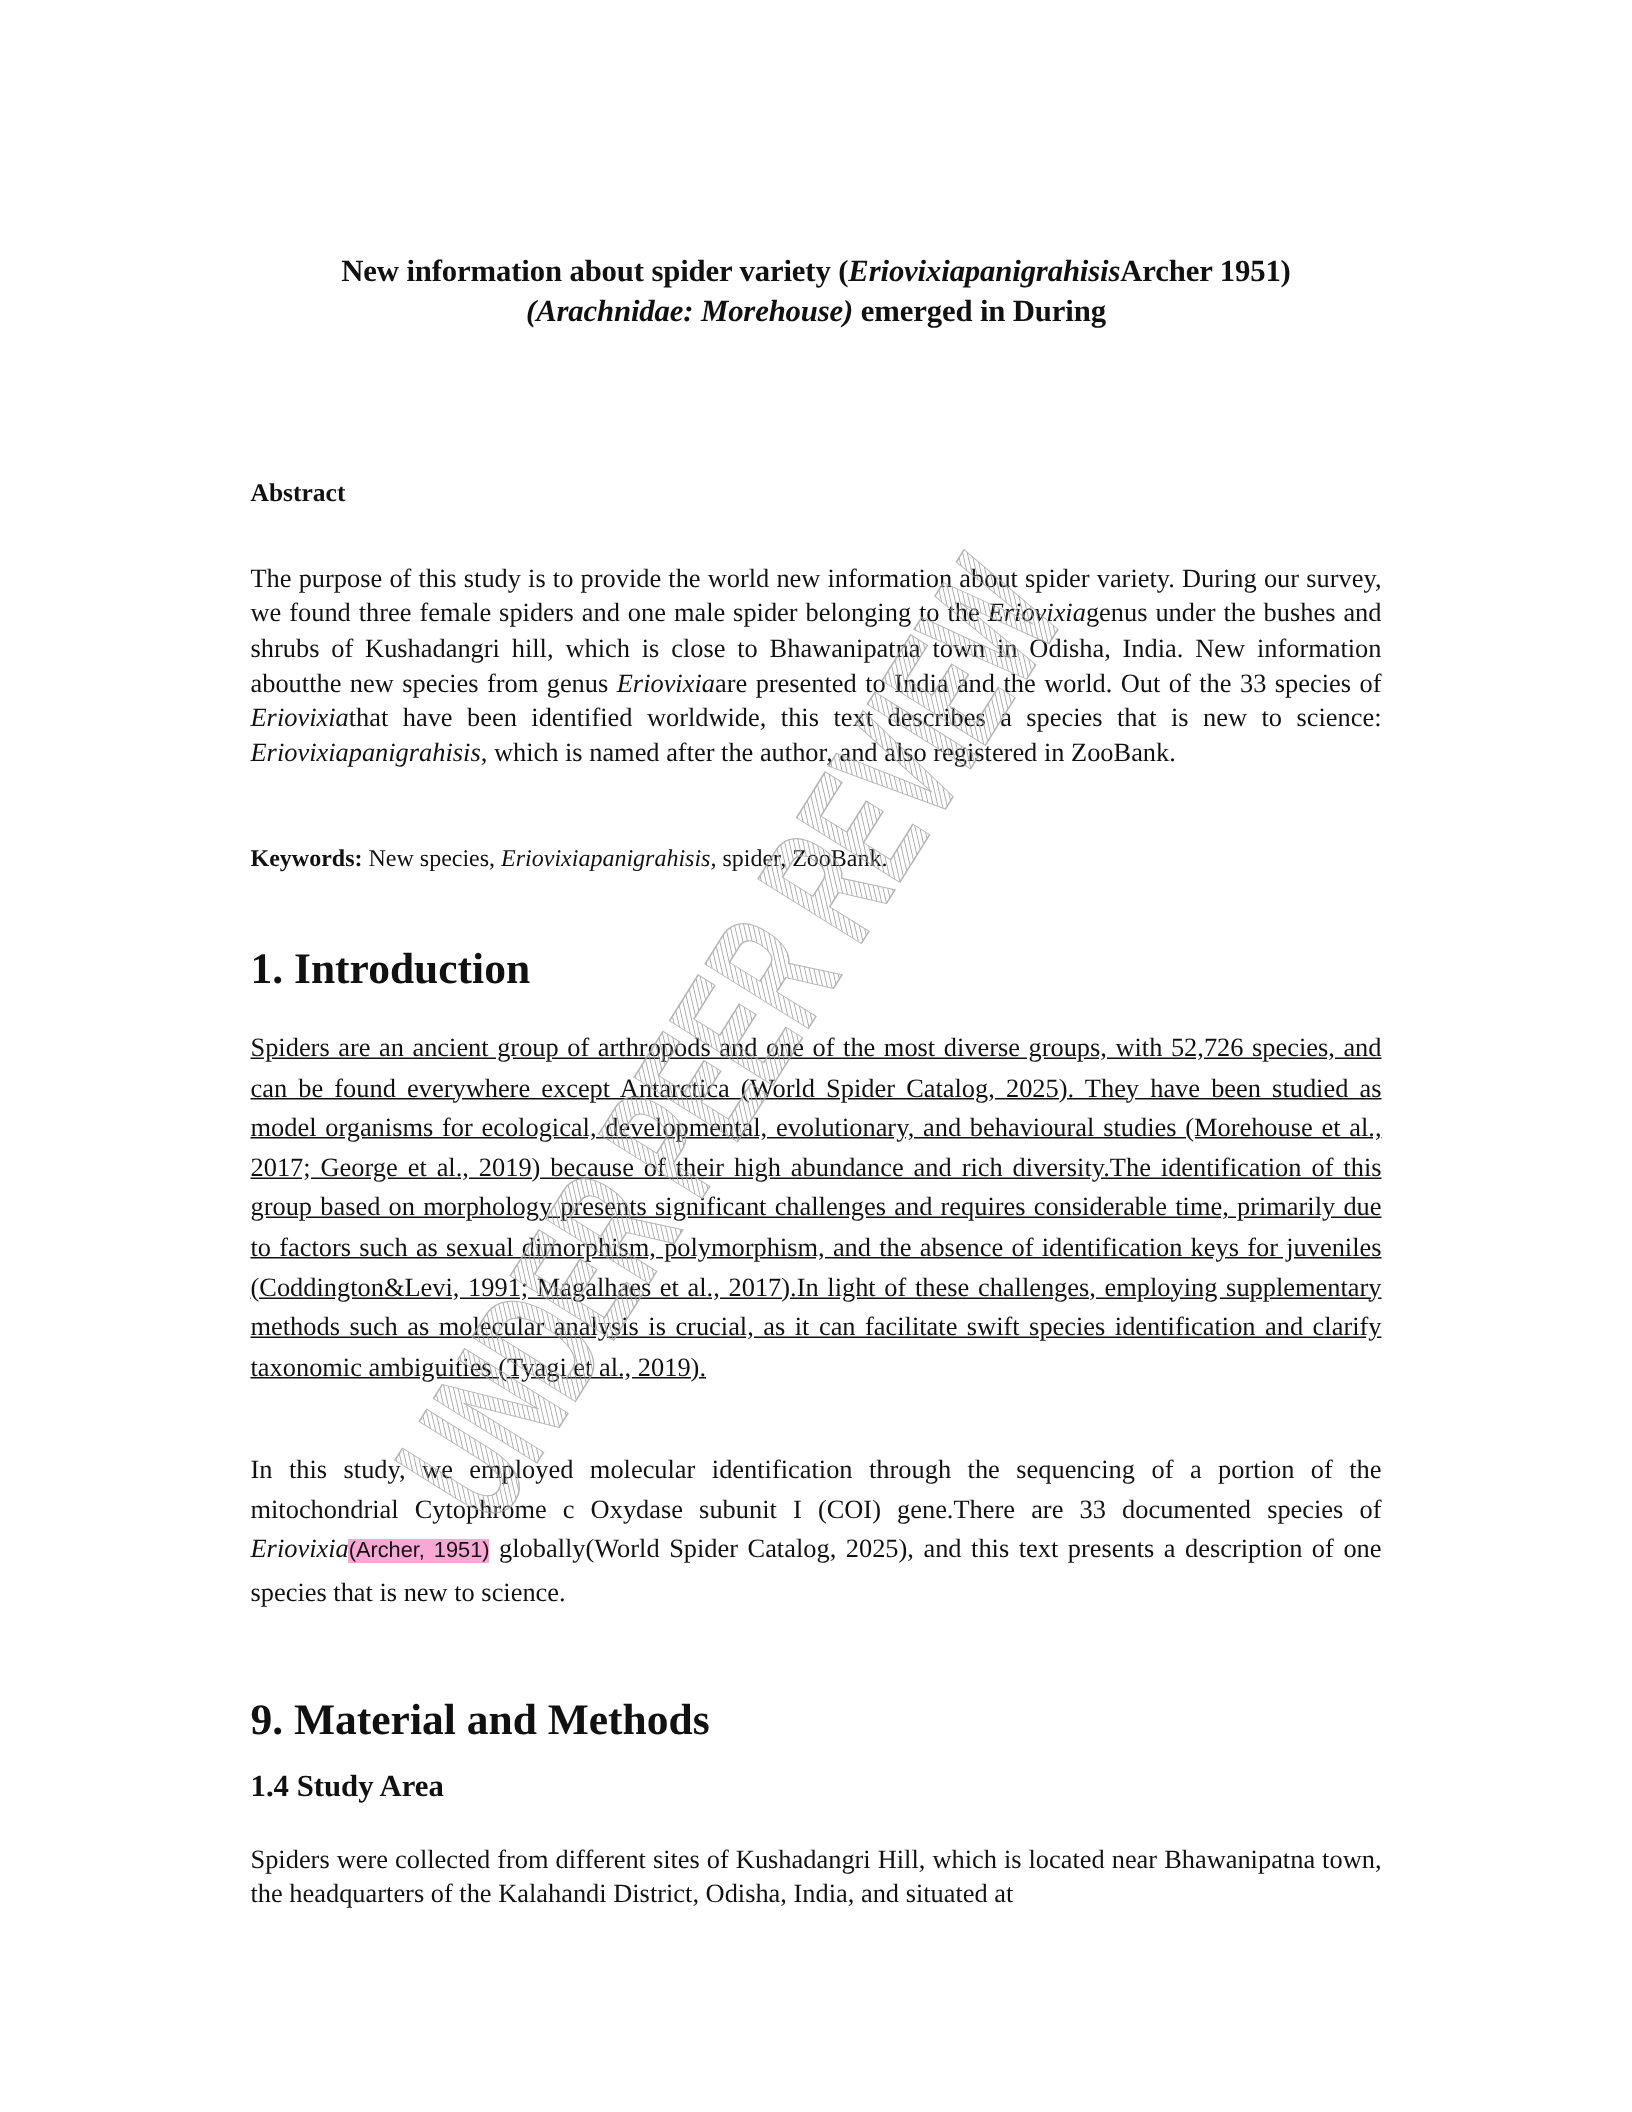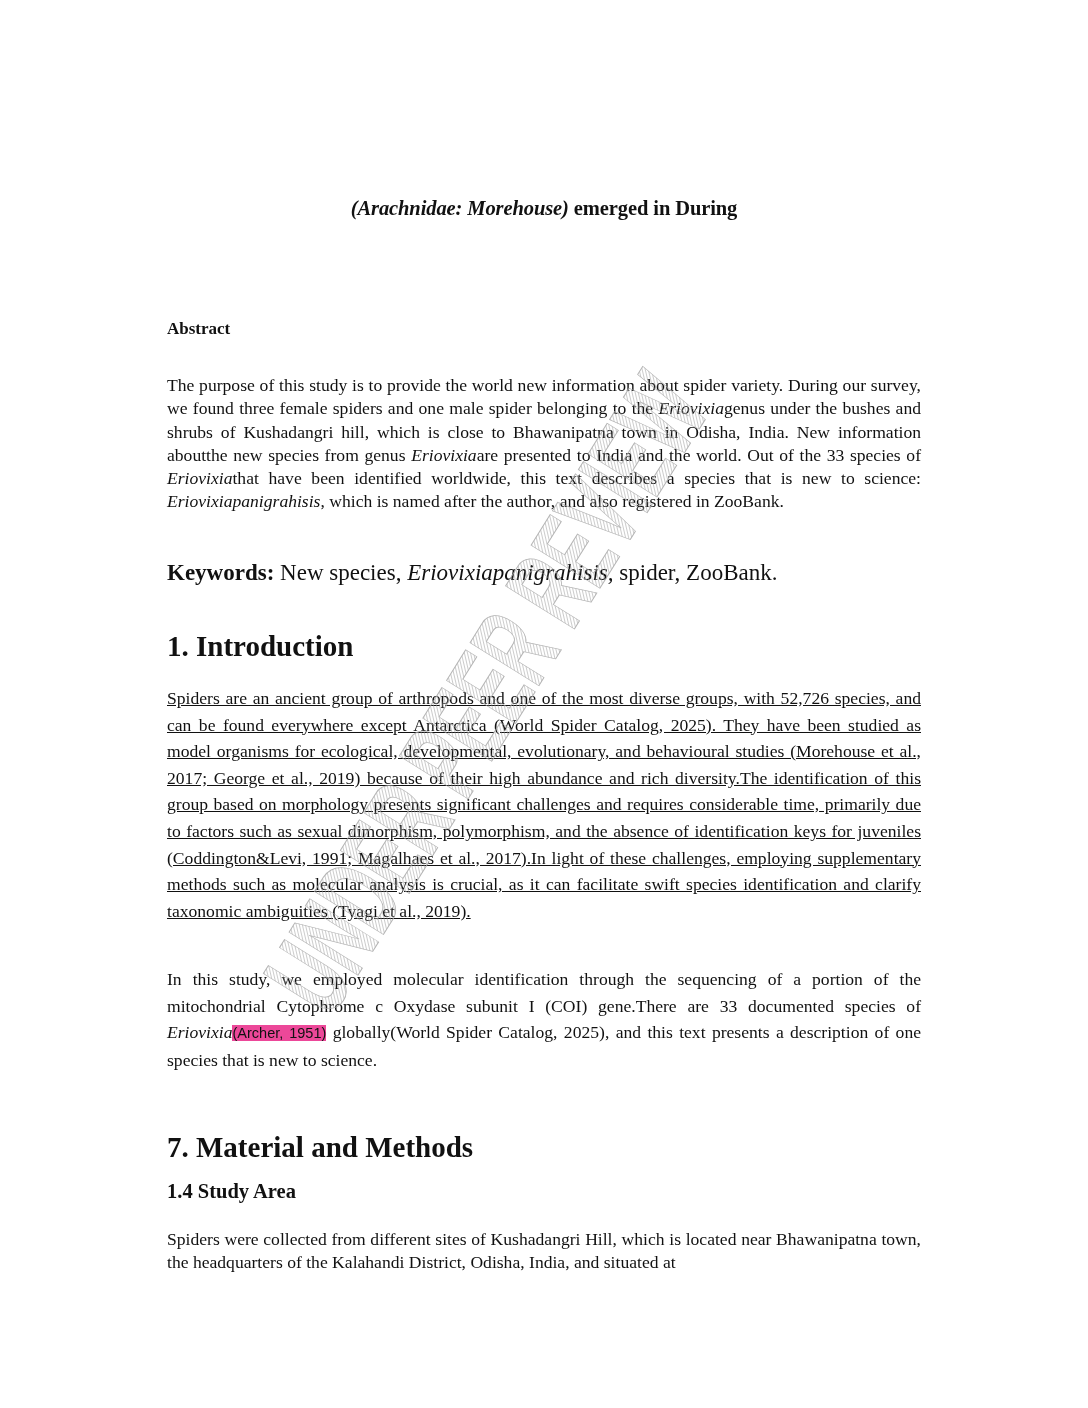--- a/index.html
+++ b/index.html
@@ -60,21 +60,21 @@
     .para i { font-style: italic; }
     .abstract-text {
       top: 374px;
       line-height: 23.3px;
     }
     .keywords {
       position: absolute;
       top: 561px;
       left: 0;
       width: 754px;
-      font-size: 23px;
+      font-size: 16px;
       line-height: 23px;
     }
     .keywords b { font-weight: bold; }
     .h1 {
       position: absolute;
       left: 0;
       font-weight: bold;
       font-size: 29px;
       line-height: 28px;
     }
@@ -84,21 +84,21 @@
       line-height: 26.6px;
       text-decoration: underline;
     }
     .intro-p2 {
       top: 966px;
       line-height: 26.6px;
     }
     .sans-cite {
       font-family: "Liberation Sans", "DejaVu Sans", sans-serif;
       font-size: 14.5px;
-      background: #ec4899;
+      background: #f9a8d4;
     }
     .h-methods { top: 1133px; }
     .h-study { top: 1177px; font-size: 20.5px; }
     .study-p {
       top: 1228px;
       line-height: 22.5px;
     }
     .watermark {
       position: absolute;
       left: 0; top: 0;
@@ -107,39 +107,39 @@
       pointer-events: none;
     }
   </style>
 </head>
 <body>
 
 <div class="page">
   <div class="content">
 
     <div class="title">
-      <br>
+      <span><span>New information about spider variety (</span><i>Eriovixiapanigrahisis</i><span>Archer 1951)</span></span><br>
       <span><i>(Arachnidae: Morehouse)</i><span> emerged in During</span></span>
     </div>
 
     <div class="abstract-heading">Abstract</div>
 
     <p class="para abstract-text" id="abstract-text"><span>The purpose of this study is to provide the world new information about spider variety. During our survey, we found three female spiders and one male spider belonging to the </span><i>Eriovixia</i><span>genus under the bushes and shrubs of Kushadangri hill, which is close to Bhawanipatna town in Odisha, India. New information aboutthe new species from genus </span><i>Eriovixia</i><span>are presented to India and the world. Out of the 33 species of </span><i>Eriovixia</i><span>that have been identified worldwide, this text describes a species that is new to science: </span><i>Eriovixiapanigrahisis</i><span>, which is named after the author, and also registered in ZooBank.</span></p>
 
     <div class="keywords">
       <b>Keywords:</b><span> New species, </span><i>Eriovixiapanigrahisis,</i><span> spider, ZooBank.</span>
     </div>
 
     <div class="h1 h-intro">1. Introduction</div>
 
     <p class="para intro-p1">Spiders are an ancient group of arthropods and one of the most diverse groups, with 52,726 species, and can be found everywhere except Antarctica (World Spider Catalog, 2025). They have been studied as model organisms for ecological, developmental, evolutionary, and behavioural studies (Morehouse et al., 2017; George et al., 2019) because of their high abundance and rich diversity.The identification of this group based on morphology presents significant challenges and requires considerable time, primarily due to factors such as sexual dimorphism, polymorphism, and the absence of identification keys for juveniles (Coddington&amp;Levi, 1991; Magalhaes et al., 2017).In light of these challenges, employing supplementary methods such as molecular analysis is crucial, as it can facilitate swift species identification and clarify taxonomic ambiguities (Tyagi et al., 2019).</p>
 
     <p class="para intro-p2"><span>In this study, we employed molecular identification through the sequencing of a portion of the mitochondrial Cytophrome c Oxydase subunit I (COI) gene.There are 33 documented species of </span><i>Eriovixia</i><span class="sans-cite">(Archer, 1951)</span><span> globally(World Spider Catalog, 2025), and this text presents a description of one species that is new to science.</span></p>
 
-    <div class="h1 h-methods">7. Material and Methods</div>
+    <div class="h1 h-methods">9. Material and Methods</div>
 
     <div class="h1 h-study">1.4 Study Area</div>
 
     <p class="para study-p">Spiders were collected from different sites of Kushadangri Hill, which is located near Bhawanipatna town, the headquarters of the Kalahandi District, Odisha, India, and situated at</p>
   </div>
 
   <svg class="watermark" width="1088" height="1408" viewBox="0 0 1088 1408">
     <defs>
       <pattern id="hatch" patternUnits="userSpaceOnUse" width="3" height="3" patternTransform="rotate(45)">
         <rect width="3" height="3" fill="#ffffff" fill-opacity="0"></rect>

